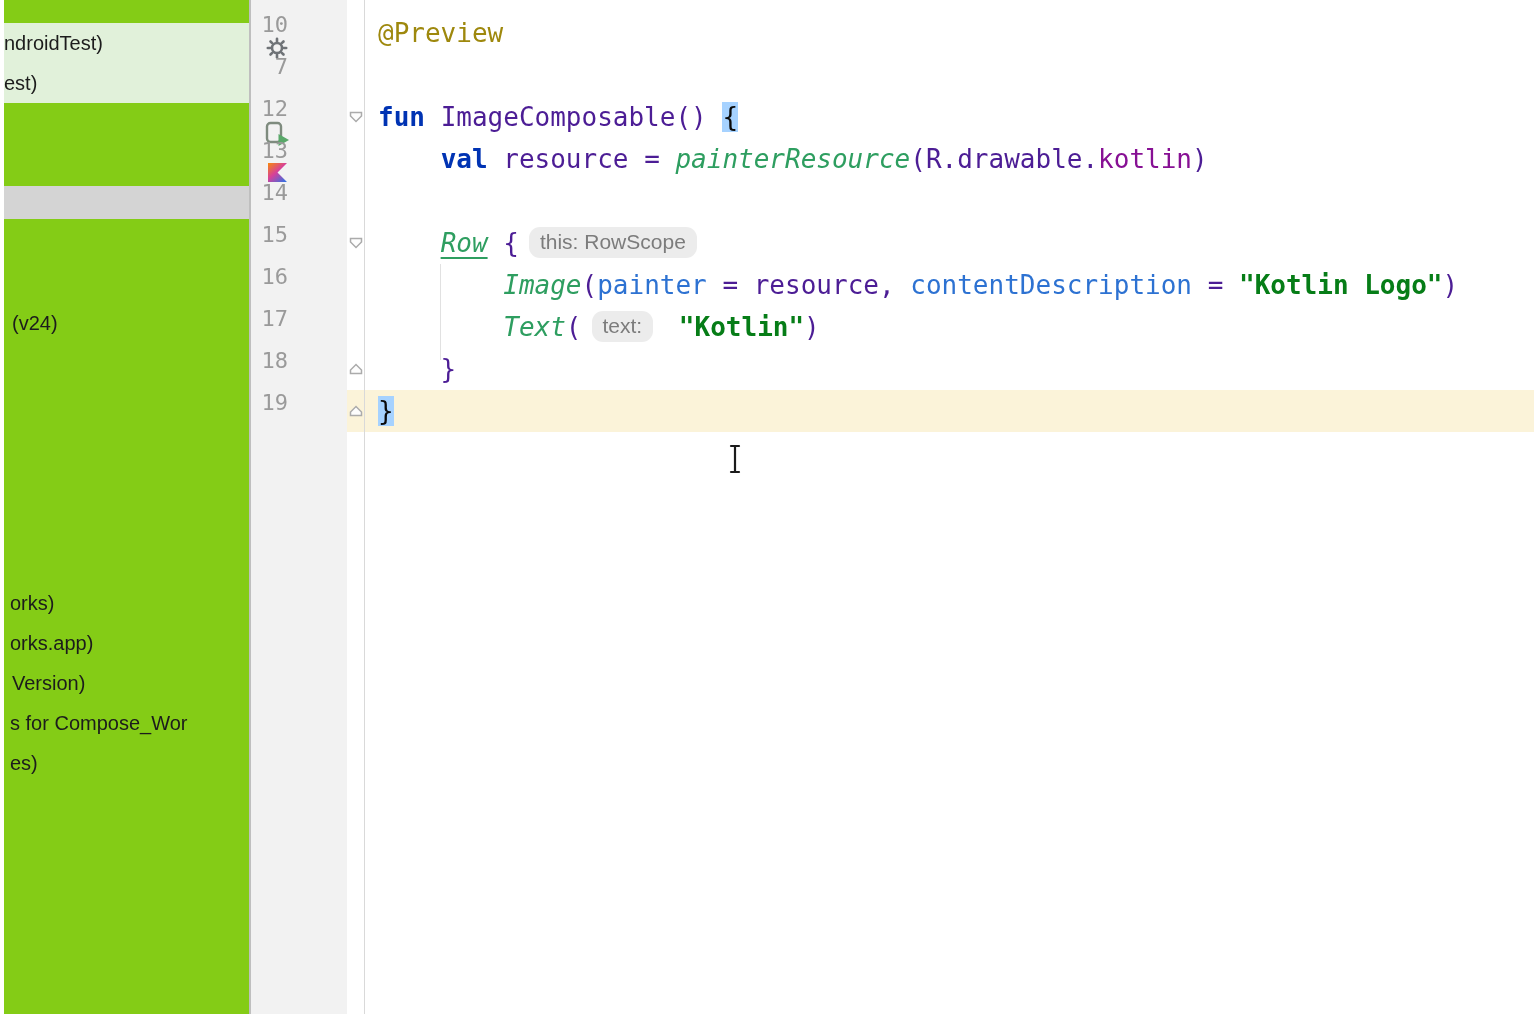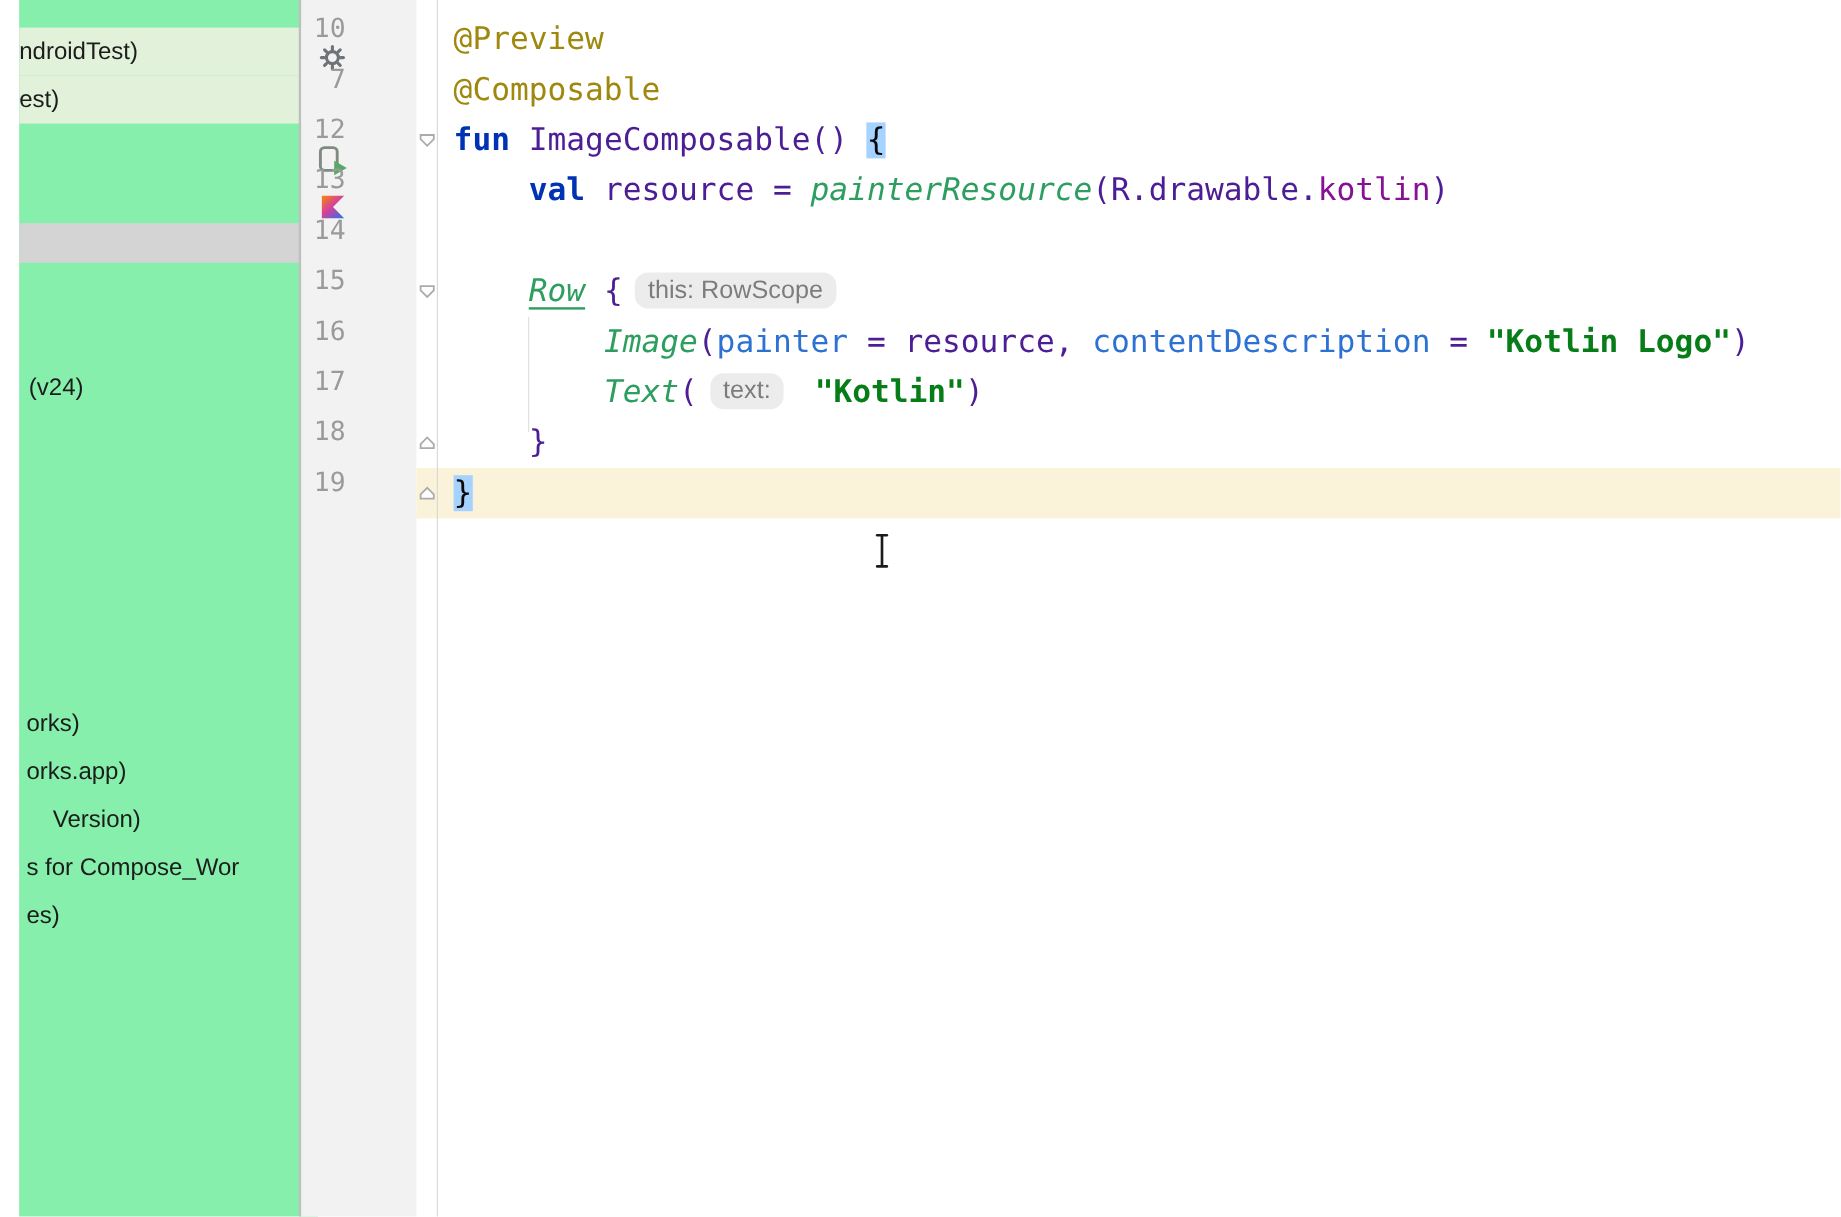--- a/index.html
+++ b/index.html
@@ -1,20 +1,20 @@
 <!DOCTYPE html>
 <html style="--selection: #A6D2FF; --current-line: #FBF3D9; --annotation: #9E880D; --keyword: #0033B3; --composable-call: #2E9E60; --string: #067D17; --named-argument: #2D72D2; --property: #871094; --panel-selected-green: #E1F1DA; --panel-selected-gray: #D4D4D4; --gutter-bg: #F2F2F2;"><head>
 <meta charset="utf-8">
 <style>
   html,body{margin:0;padding:0;background:#ffffff;}
   .app{position:relative;width:1534px;height:1014px;overflow:hidden;background:#ffffff;
        font-family:"Liberation Sans",sans-serif;}
 
   
-  .panel{position:absolute;left:16px;top:0;width:249px;height:100%;background:#86efac;overflow:hidden;}
+  .panel{position:absolute;left:4px;top:0;width:249px;height:100%;background:#84cc16;overflow:hidden;}
   .p-row{position:absolute;left:0;width:100%;height:40px;display:flex;align-items:center;
          box-sizing:border-box;font-size:20px;color:#1c1c1c;white-space:nowrap;overflow:hidden;}
   .p-row.hl-green{background:var(--panel-selected-green,#E1F1DA);}
   .p-row.hl-gray{background:var(--panel-selected-gray,#D4D4D4);height:33px;}
   .splitter{position:absolute;left:249px;top:0;width:2px;height:100%;background:#BFBFBF;}
 
   
   .gutterbg{position:absolute;left:251px;top:0;width:96px;height:100%;background:var(--gutter-bg,#F2F2F2);}
   .gutter-sep{position:absolute;left:364px;top:0;width:1px;height:100%;background:#D9D9D9;}
   .g-row{position:absolute;left:251px;width:113px;height:42px;display:flex;align-items:flex-start;flex-direction:column;}
@@ -62,21 +62,21 @@
       </div>
       <div class="p-row" style="top: 303px; padding-left: 8px;">
         <span>(v24)</span>
       </div>
       <div class="p-row" style="top: 583px; padding-left: 6px;">
         <span>orks)</span>
       </div>
       <div class="p-row" style="top: 623px; padding-left: 6px;">
         <span>orks.app)</span>
       </div>
-      <div class="p-row" style="top: 663px; padding-left: 8px; margin-left: 20px;">
+      <div class="p-row" style="top: 663px; padding-left: 8px;">
         <span>Version)</span>
       </div>
       <div class="p-row" style="top: 703px; padding-left: 6px;">
         <span>s for Compose_Wor</span>
       </div>
       <div class="p-row" style="top: 743px; padding-left: 6px;">
         <span>es)</span>
       </div>
     </aside>
   <div class="splitter"></div>
@@ -163,21 +163,20 @@
           <polygon points="2.5,11.5 13.5,11.5 13.5,8 8,2.5 2.5,8" fill="#FDFDFD" stroke="#ABABAB" stroke-width="1.5"></polygon>
         </svg></div>
       <div class="fold" style="top: 404px;"><svg width="16" height="14" viewBox="0 0 16 14">
           <polygon points="2.5,11.5 13.5,11.5 13.5,8 8,2.5 2.5,8" fill="#FDFDFD" stroke="#ABABAB" stroke-width="1.5"></polygon>
         </svg></div>
     </div>
 
   <div class="editor">
     <div class="indent-guide"></div>
   <div class="code-line" style="top: 12px;"><span class="tk-ann">@Preview</span></div>
-      <div class="code-line" style="top: 54px;"><span class="tk-ann">@Composable</span></div>
       <div class="code-line" style="top: 96px;"><span class="tk-kw">fun </span><span class="tk-plain">ImageComposable() </span><span class="tk-brace">{</span></div>
       <div class="code-line" style="top: 138px;"><span class="tk-plain">    </span><span class="tk-kw">val </span><span class="tk-plain">resource = </span><span class="tk-composable">painterResource</span><span class="tk-plain">(R.drawable.</span><span class="tk-prop">kotlin</span><span class="tk-plain">)</span></div>
       <div class="code-line" style="top: 180px;"></div>
       <div class="code-line" style="top: 222px;"><span class="tk-plain">    </span><span class="tk-composable-u">Row</span><span class="tk-plain"> {</span><span class="inlay-chip">this: RowScope</span></div>
       <div class="code-line" style="top: 264px;"><span class="tk-plain">        </span><span class="tk-composable">Image</span><span class="tk-plain">(</span><span class="tk-named">painter</span><span class="tk-plain"> = resource, </span><span class="tk-named">contentDescription</span><span class="tk-plain"> = </span><span class="tk-string">"Kotlin Logo"</span><span class="tk-plain">)</span></div>
       <div class="code-line" style="top: 306px;"><span class="tk-plain">        </span><span class="tk-composable">Text</span><span class="tk-plain">(</span><span class="inlay-chip">text:</span><span class="tk-plain"> </span><span class="tk-string">"Kotlin"</span><span class="tk-plain">)</span></div>
       <div class="code-line" style="top: 348px;"><span class="tk-plain">    }</span></div>
       <div class="code-line" style="top: 390px;"><span class="tk-brace">}</span></div>
     </div>
 

